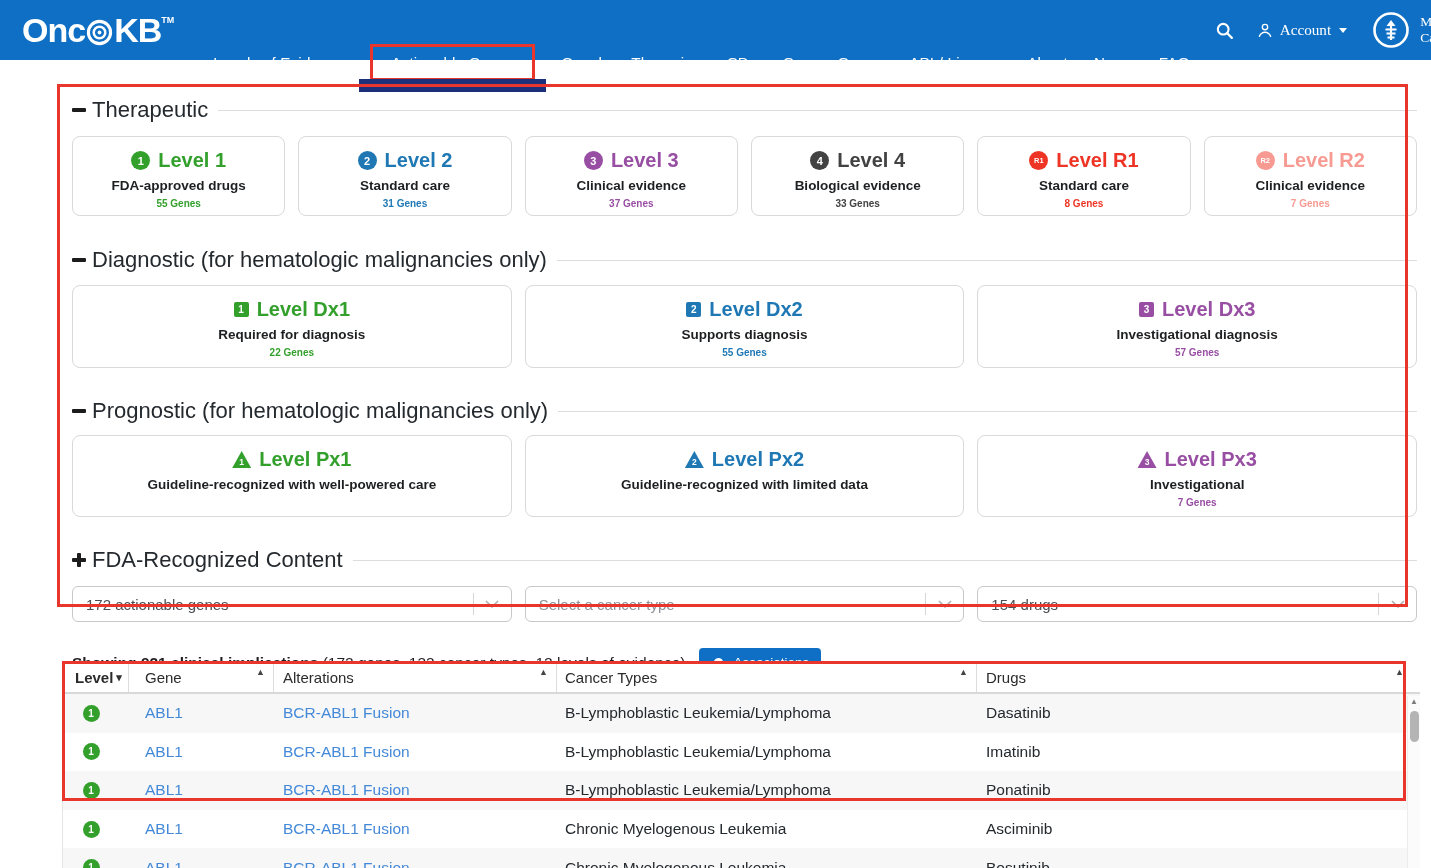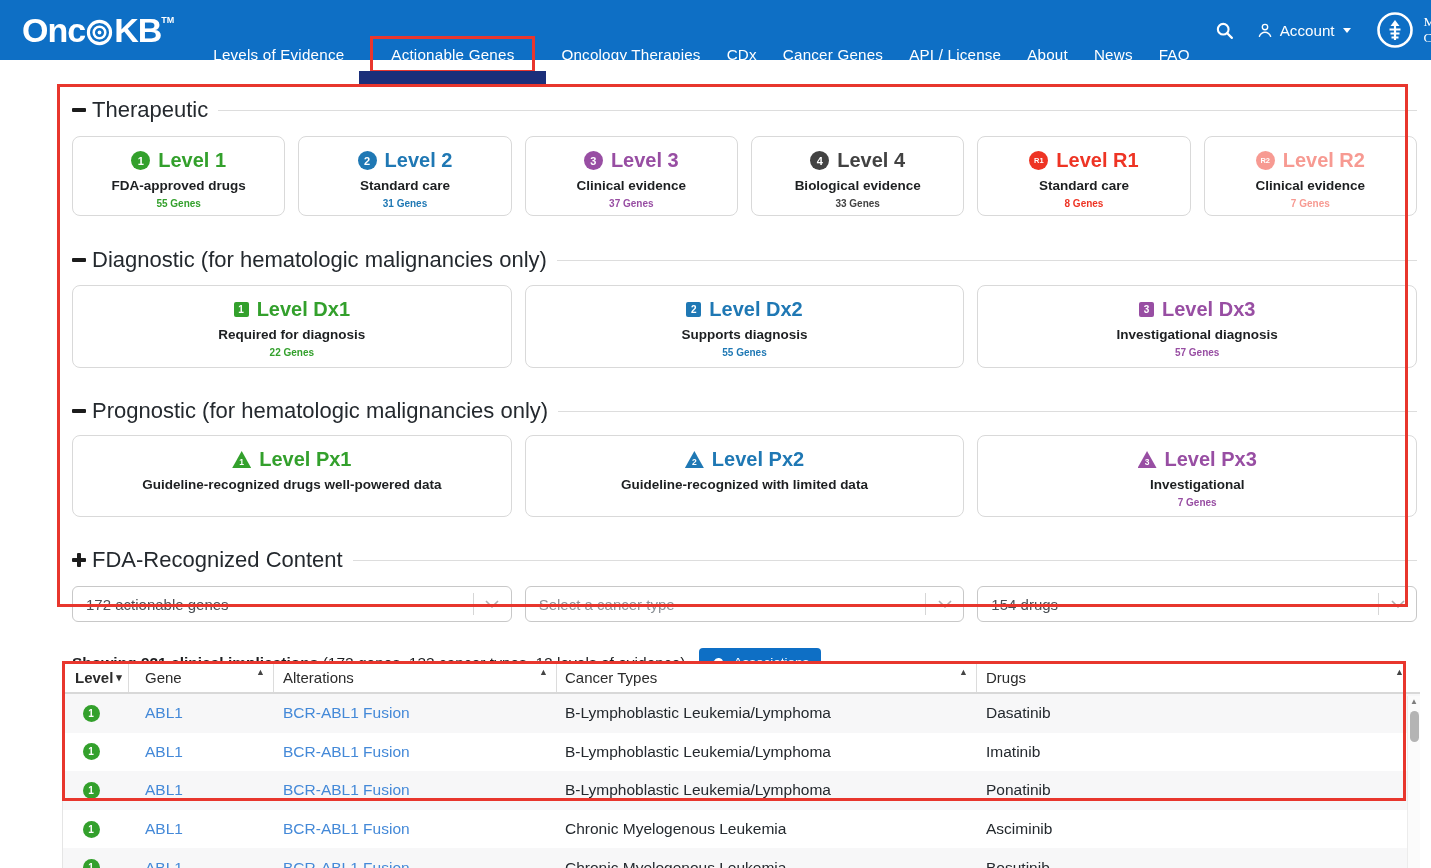--- a/index.html
+++ b/index.html
@@ -5,27 +5,27 @@
   * { margin:0; padding:0; box-sizing:border-box; }
   html,body { background:#fff; }
   body { font-family:"Liberation Sans", sans-serif; }
   #app { position:relative; width:1431px; height:868px; overflow:hidden; background:#fff; }
 
   
   .topbar { position:absolute; left:0; top:0; width:1431px; height:60px; background:#0e6fc5; display:flex; align-items:center; padding:0 0 0 22px; }
   .logo { display:flex; align-items:center; color:#fff; font-weight:bold; font-size:34px; letter-spacing:-1px; margin-right:26px; white-space:nowrap; }
   .logo svg { margin:4px 1px 0 1px; }
   .logo .tm { font-size:9px; font-weight:bold; align-self:flex-start; margin-top:4px; letter-spacing:0; }
-  .nav { display:flex; align-items:center; height:44px;margin-top:48px; }
+  .nav { display:flex; align-items:flex-start; height:44px;margin-top:48px; }
   .nav-item { position:relative; height:60px; display:flex; align-items:center; padding:0 13px; color:#fff; font-size:15.2px; letter-spacing:.2px; white-space:nowrap; cursor:pointer; }
   .nav-item.active::after { content:""; position:absolute; left:2px; right:2px; bottom:0; height:13px; background:#1b2f7a; }
   .annotate-tab { border:3px solid #e8362d; padding:7px 18px; }
   .right-group { display:flex; align-items:center; margin-left:auto; height:60px; }
   .iconbtn { display:flex; align-items:center; padding:0 12px; height:60px; cursor:pointer; }
-  .account { display:flex; align-items:center; gap:6px; color:#fff; font-size:15.2px; padding:0 10px; cursor:pointer; }
+  .account { display:flex; align-items:center; gap:6px; color:#fff; font-size:15.2px; padding:0 10px; cursor:pointer;font-family:Liberation Serif, serif; }
   .caret-down { width:0; height:0; border-left:4px solid transparent; border-right:4px solid transparent; border-top:5px solid #fff; margin-left:2px; }
   .msk { display:flex; align-items:center; gap:9px; margin-left:14px; white-space:nowrap; }
   .msk-text { color:#fff; font-family:"Liberation Serif", serif; font-size:13.5px; line-height:1.2; }
 
   
   .panel { position:absolute; left:72px; top:60px; width:1345px; }
   .sec-head { display:flex; align-items:center; gap:6px; font-size:22px; color:#24292e; cursor:pointer; }
   .sec-head .rule { flex:1; height:1px; background:#ddd; margin-left:4px; }
   .minus-ico { width:14px; height:4px; background:#1c1c1c; border-radius:1px; flex:none; }
   .plus-ico { position:relative; width:14px; height:14px; flex:none; }
@@ -271,21 +271,21 @@
       <span class="minus-ico"></span>
       <span>Prognostic (for hematologic malignancies only)</span>
       <span class="rule"></span>
     </div>
     <div class="cardrow s3-cards">
       <div class="lvcard">
         <div class="lv-title c-g">
             <span class="badge tri bg-g">1</span>
             <span>Level Px1</span>
           </div>
-        <div class="lv-desc">Guideline-recognized drugs well-powered data</div>
+        <div class="lv-desc">Guideline-recognized with well-powered care</div>
       </div>
       <div class="lvcard">
         <div class="lv-title c-b">
             <span class="badge tri bg-b">2</span>
             <span>Level Px2</span>
           </div>
         <div class="lv-desc">Guideline-recognized with limited data</div>
       </div>
       <div class="lvcard">
         <div class="lv-title c-p">

